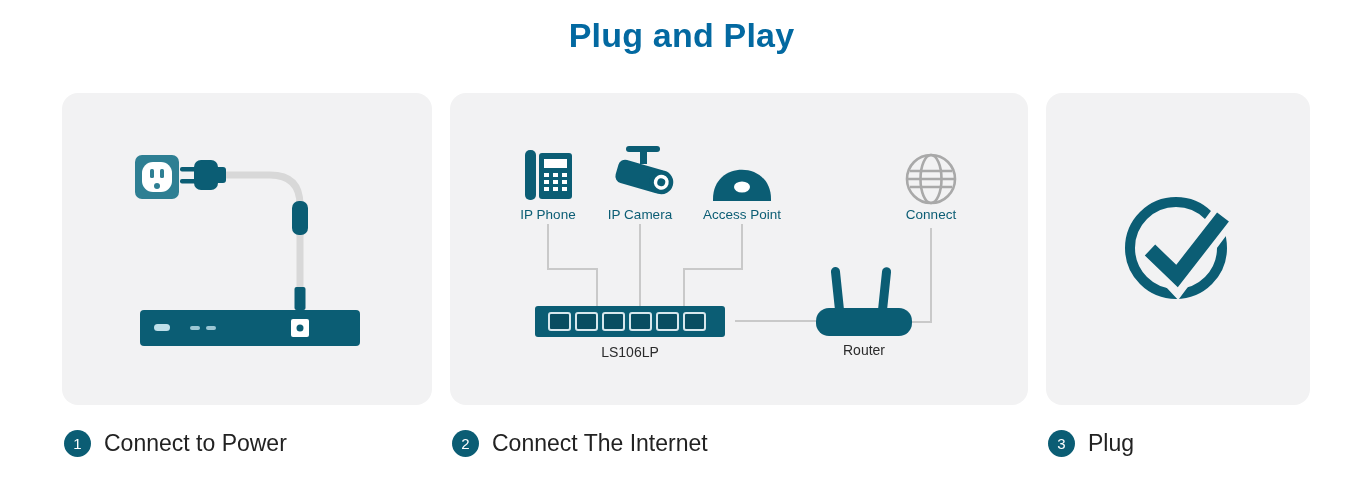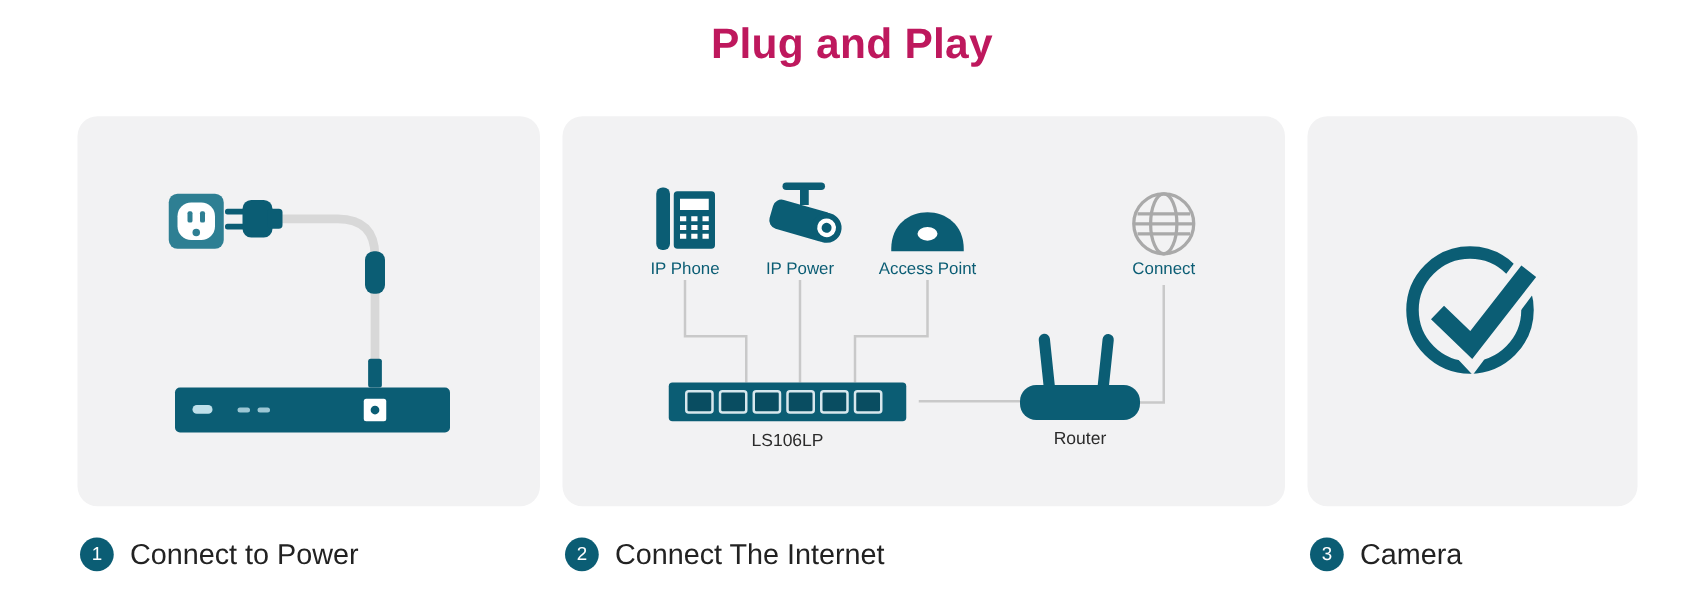--- a/index.html
+++ b/index.html
@@ -1,21 +1,21 @@
 <!DOCTYPE html>
 <html style="--teal: #0b5d74; --panel-bg: #f2f2f3; --line-gray: #c9c9c9; --cable-gray: #d8d8d8; --globe-gray: #a9a9a9;"><head>
 <meta charset="utf-8">
 <style>
   * { margin:0; padding:0; box-sizing:border-box; }
   html,body { width:1363px; height:478px; background:#ffffff;
     font-family:"Liberation Sans", sans-serif; overflow:hidden; }
   .page { position:relative; width:1363px; height:478px; }
 
   .title { position:absolute; top:16px; left:0; width:100%; text-align:center;
-    font-size:34px; font-weight:600; color:#be185d; letter-spacing:.2px; }
+    font-size:34px; font-weight:600; color:#0369a1; letter-spacing:.2px; }
 
   .panel { position:absolute; top:93px; height:312px;
     background:var(--panel-bg,#f2f2f3); border-radius:16px; }
   .panel1 { left:62px;  width:370px; }
   .panel2 { left:450px; width:578px; }
   .panel3 { left:1046px;width:264px; }
 
   .panel svg { position:absolute; left:0; top:0; }
 
   .dev-label { position:absolute; top:114px; transform:translateX(-50%);
@@ -136,21 +136,21 @@
         <rect x="207" y="220" width="21" height="17" rx="2" class="port"></rect>
         <rect x="234" y="220" width="21" height="17" rx="2" class="port"></rect>
       </g>
       <g>
         <rect x="383" y="174" width="9" height="48" rx="4.5" class="ft" transform="rotate(-6 387 198)"></rect>
         <rect x="430" y="174" width="9" height="48" rx="4.5" class="ft" transform="rotate(6 434 198)"></rect>
         <rect x="366" y="215" width="96" height="28" rx="13" class="ft"></rect>
       </g>
     </svg>
     <div class="dev-label dl0">IP Phone</div>
-    <div class="dev-label dl1">IP Power</div>
+    <div class="dev-label dl1">IP Camera</div>
     <div class="dev-label dl2">Access Point</div>
     <div class="dev-label dl3">Connect</div>
     <div class="eq-label switch-label">LS106LP</div>
     <div class="eq-label router-label">Router</div>
   </div>
 
   <div class="panel panel3">
     <svg width="264" height="312" viewBox="0 0 264 312">
       <g>
         <circle cx="130" cy="155" r="46" class="ckc"></circle>
@@ -163,16 +163,16 @@
   <div class="step s0">
     <div class="badge">1</div>
     <div class="step-label">Connect to Power</div>
   </div>
   <div class="step s1">
     <div class="badge">2</div>
     <div class="step-label">Connect The Internet</div>
   </div>
   <div class="step s2">
     <div class="badge">3</div>
-    <div class="step-label">Camera</div>
+    <div class="step-label">Plug</div>
   </div>
 
 </div>
 
 </body></html>

